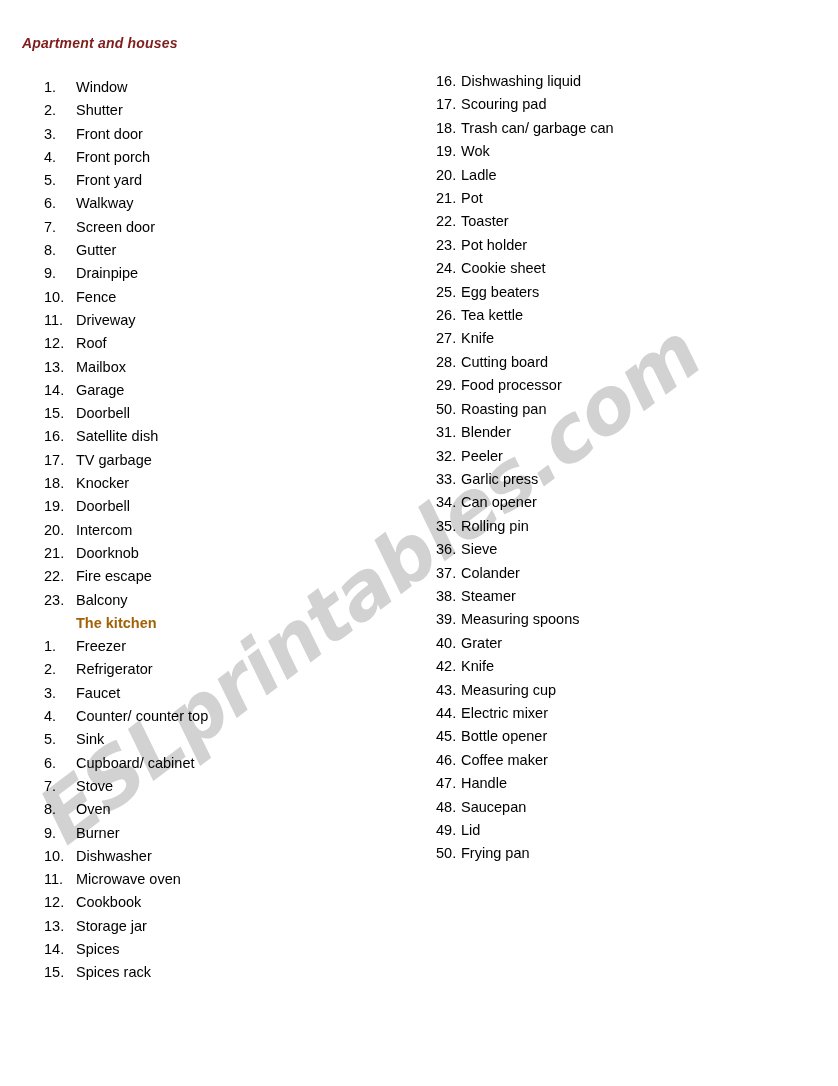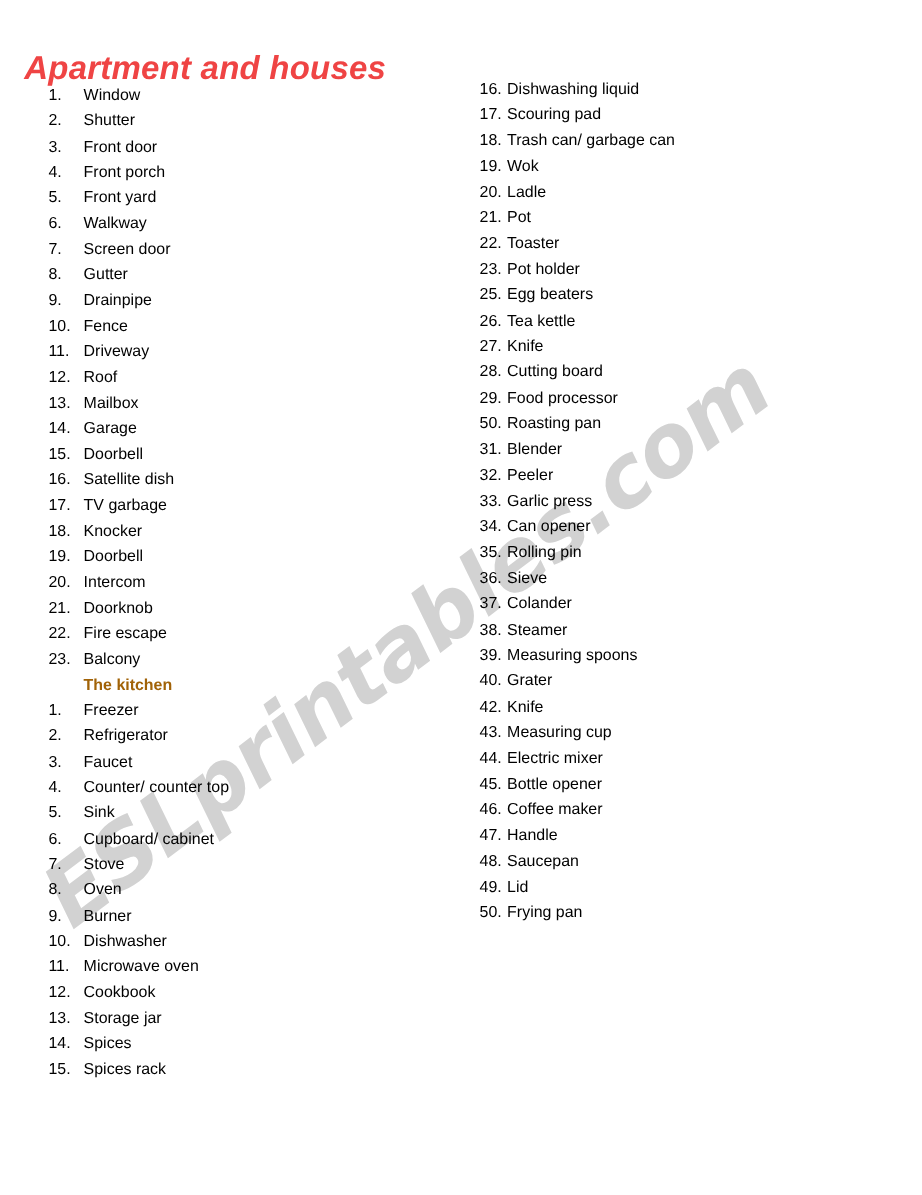--- a/index.html
+++ b/index.html
@@ -45,25 +45,25 @@
     pointer-events: none;
     user-select: none;
     z-index: 5;
   }
 
   
   #title {
     position: absolute;
     left: 22px;
     top: 26px;
-    font-size: 30px;
+    font-size: 14px;
     font-weight: bold;
     font-style: italic;
     letter-spacing: 0.2px;
-    color: #ef4444;
+    color: #7f1d1d;
     z-index: 10;
   }
 
   
   .column {
     position: absolute;
     z-index: 10;
   }
   #col-left  { left: 44px;  top: 76px; width: 360px; }
   #col-right { left: 436px; top: 70px; width: 380px; }
@@ -289,20 +289,24 @@
       </div>
       <div class="li-row">
         <span class="li-num">22.</span>
         <span class="li-text">Toaster</span>
       </div>
       <div class="li-row">
         <span class="li-num">23.</span>
         <span class="li-text">Pot holder</span>
       </div>
       <div class="li-row">
+        <span class="li-num">24.</span>
+        <span class="li-text">Cookie sheet</span>
+      </div>
+      <div class="li-row">
         <span class="li-num">25.</span>
         <span class="li-text">Egg beaters</span>
       </div>
       <div class="li-row">
         <span class="li-num">26.</span>
         <span class="li-text">Tea kettle</span>
       </div>
       <div class="li-row">
         <span class="li-num">27.</span>
         <span class="li-text">Knife</span>

